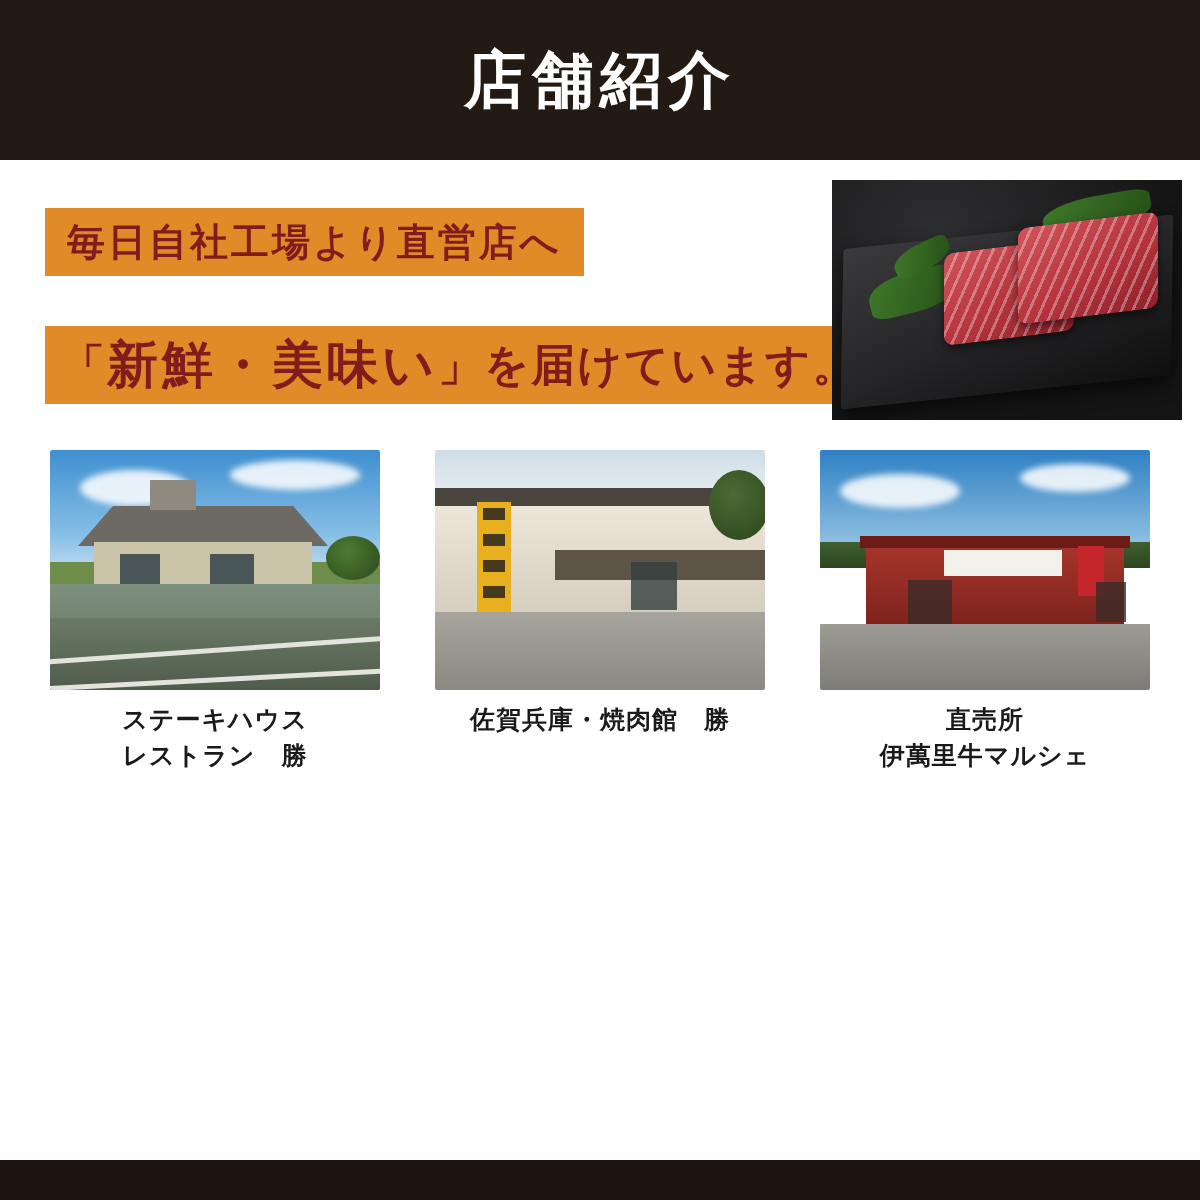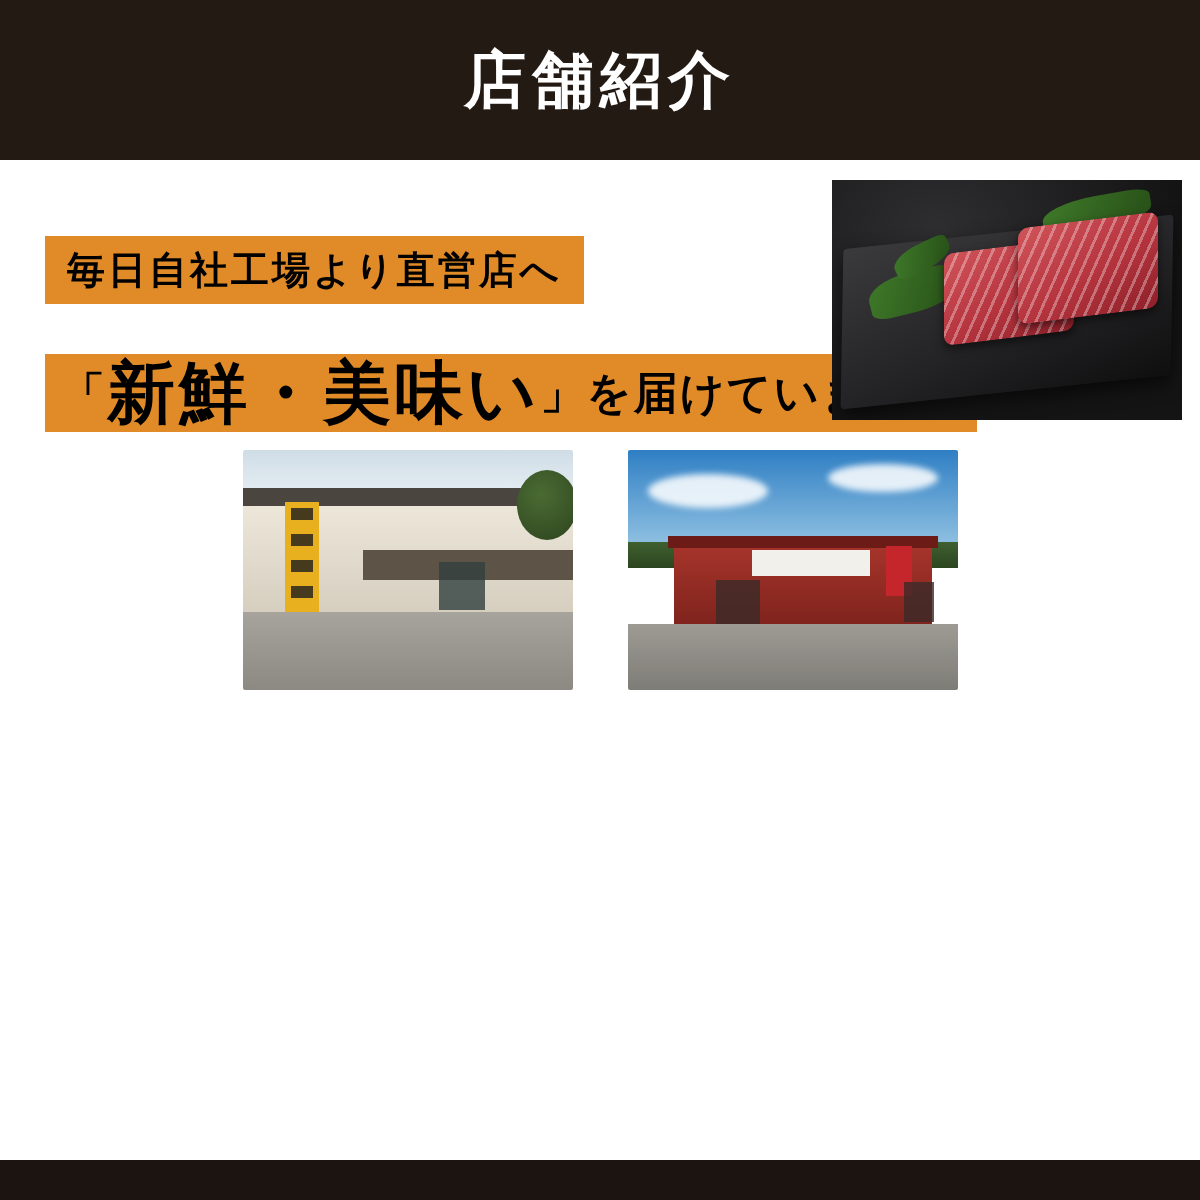--- a/index.html
+++ b/index.html
@@ -43,44 +43,43 @@
 
   
   .hero {
     position: relative;
     height: 270px;
   }
   .catch {
     position: absolute;
     left: 45px;
     background: #e08b28;
-    color: #000000;
+    color: #7f1d1d;
     display: flex;
     align-items: center;
     font-family: Liberation Serif, serif;
     font-weight: bold;
     white-space: nowrap;
-    margin-top: 28px;
   }
   .catch-1 {
     top: 48px;
     height: 68px;
     padding: 0 22px;
     font-size: 38px;
     letter-spacing: 3px;
   }
   .catch-2 {
     top: 166px;
     height: 78px;
     padding: 0 16px;
     font-size: 44px;
     letter-spacing: 2px;
   }
   .catch-2 .em {
-    font-size: 68px;
+    font-size: 51px;
     letter-spacing: 4px;
   }
 
   
   .meat-photo {
     position: absolute;
     right: 18px;
     top: 20px;
     width: 350px;
     height: 240px;
@@ -268,48 +267,71 @@
       <div class="herb herb-1"></div>
       <div class="herb herb-3"></div>
       <div class="meat-slab meat-a"></div>
       <div class="herb herb-2"></div>
       <div class="meat-slab meat-b"></div>
     </div>
   </div>
 
   <div class="grid">
 
+    <div class="card">
+      <div class="card-photo">
+        <div class="sky"></div>
+        <div class="cloud" style="left:30px;top:20px;width:110px;height:36px;"></div>
+        <div class="cloud" style="left:180px;top:10px;width:130px;height:30px;"></div>
+        <div class="grass" style="top:112px;height:26px;background:#6e8c4a;"></div>
+        <div class="roof" style="left:28px;top:56px;width:250px;height:40px;clip-path:polygon(14% 0,86% 0,100% 100%,0 100%);background:#6d6a63;"></div>
+        <div class="bldg" style="left:44px;top:92px;width:218px;height:52px;background:#c9c4a8;"></div>
+        <div class="win" style="left:70px;top:104px;width:40px;height:30px;"></div>
+        <div class="win" style="left:160px;top:104px;width:44px;height:30px;"></div>
+        <div class="bldg" style="left:100px;top:30px;width:46px;height:30px;background:#8e8a80;"></div>
+        <div class="ground" style="height:44%;background:linear-gradient(180deg,#7f8f7e,#5f6f5e);"></div>
+        <div style="position:absolute;left:0;right:0;top:168px;height:72px;background:linear-gradient(180deg,#6b7a66,#4f5c4c);"></div>
+        <div style="position:absolute;left:-20px;top:196px;width:420px;height:5px;background:#e3e3dd;transform:rotate(-4deg);"></div>
+        <div style="position:absolute;left:-20px;top:226px;width:420px;height:5px;background:#e3e3dd;transform:rotate(-3deg);"></div>
+        <div class="tree" style="left:276px;top:86px;width:54px;height:44px;"></div>
+      </div>
+      <div class="card-caption">ステーキハウス
+レストラン　勝</div>
+    </div>
 
 
     <div class="card">
       <div class="card-photo">
         <div class="sky" style="height:26%;background:linear-gradient(180deg,#cfdde7,#eef3f6);"></div>
         <div class="bldg" style="left:0;top:44px;width:330px;height:118px;background:linear-gradient(180deg,#efe9dc,#d6cfc0);"></div>
         <div class="roof" style="left:0;top:38px;width:330px;height:18px;background:#4a463f;"></div>
         <div style="position:absolute;left:120px;top:100px;width:210px;height:30px;background:#5e5347;"></div>
         <div class="win" style="left:196px;top:112px;width:46px;height:48px;background:#31403f;"></div>
         <div class="banner" style="left:42px;top:52px;width:34px;height:120px;"></div>
         <div style="position:absolute;left:48px;top:58px;width:22px;height:104px;background:repeating-linear-gradient(180deg,#1d1d1d 0 12px,transparent 12px 26px);opacity:.8;"></div>
         <div style="position:absolute;left:0;right:0;bottom:0;height:78px;background:linear-gradient(180deg,#a6a49c,#8b8982);"></div>
         <div class="tree" style="left:274px;top:20px;width:60px;height:70px;background:radial-gradient(circle at 40% 35%,#4a6b33,#2d441e);"></div>
       </div>
+      <div class="card-caption">佐賀兵庫・焼肉館　勝</div>
     </div>
 
 
 
     <div class="card">
       <div class="card-photo">
         <div class="sky" style="height:46%;background:linear-gradient(180deg,#2f7fc4,#9fcbe6);"></div>
         <div class="cloud" style="left:20px;top:24px;width:120px;height:34px;"></div>
         <div class="cloud" style="left:200px;top:14px;width:110px;height:28px;"></div>
         <div style="position:absolute;left:0;right:0;top:92px;height:26px;background:linear-gradient(180deg,#3f6030,#2c451f);"></div>
         <div class="bldg" style="left:46px;top:92px;width:258px;height:84px;background:linear-gradient(180deg,#a8352c,#7e231c);"></div>
         <div class="roof" style="left:40px;top:86px;width:270px;height:12px;background:#6d1b16;"></div>
         <div class="sign" style="left:124px;top:100px;width:118px;height:26px;background:#f2f0ea;"></div>
         <div class="sign-red" style="left:258px;top:96px;width:26px;height:50px;background:#c4262b;"></div>
         <div class="win" style="left:88px;top:130px;width:44px;height:44px;background:#3a2b28;"></div>
         <div class="win" style="left:276px;top:132px;width:30px;height:40px;background:#3a2b28;"></div>
         <div style="position:absolute;left:0;right:0;bottom:0;height:66px;background:linear-gradient(180deg,#9d9b94,#7e7c76);"></div>
       </div>
+      <div class="card-caption">直売所
+伊萬里牛マルシェ</div>
     </div>
 
   </div>
 </div>
 
 </body></html>

